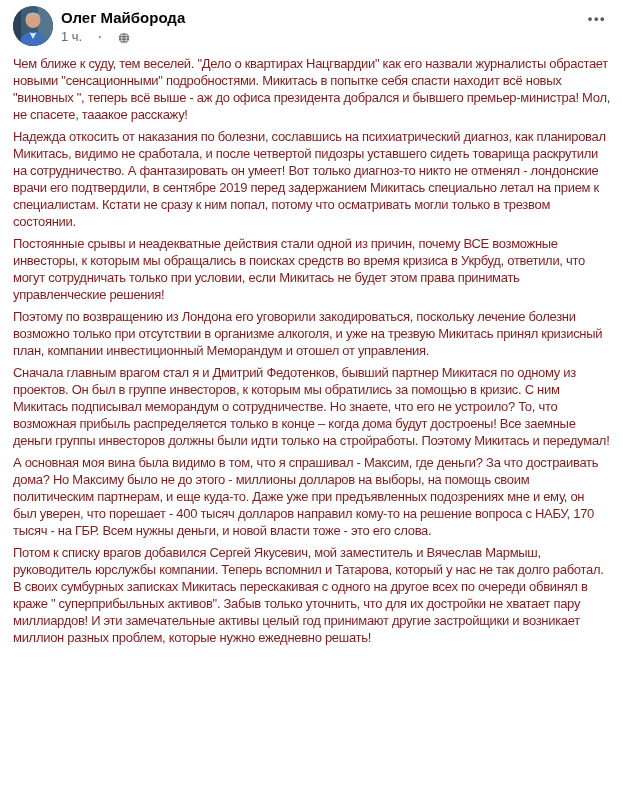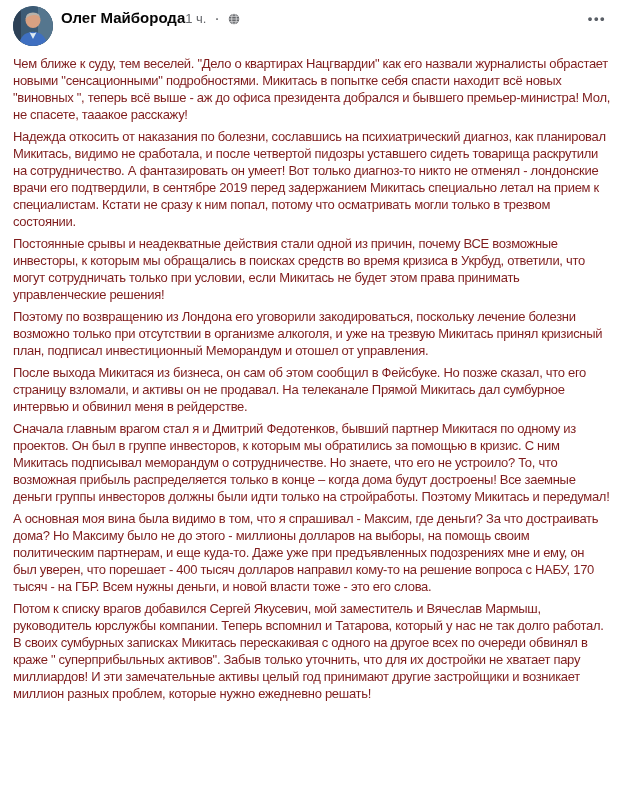--- a/index.html
+++ b/index.html
@@ -30,33 +30,34 @@
     border-radius: 50%;
     overflow: hidden;
     flex: 0 0 auto;
     margin-right: 8px;
     cursor: pointer;
     background: #3c5b75;
   }
   .avatar svg { display: block; }
   .author-block {
     display: flex;
+    flex-direction: column;
     padding-top: 2px;
   }
   .author-name {
     font-size: 15px;
     font-weight: 700;
     color: #050505;
     line-height: 20px;
     cursor: pointer;
   }
   .meta {
     display: flex;
     align-items: center;
-    gap: 9px;
+    gap: 16px;
     margin-top: 1px;
     font-size: 13px;
     color: #65676B;
     line-height: 16px;
   }
   .meta .time { cursor: pointer; }
   .meta .sep { font-weight: 700; font-size: 11px; }
   .meta svg { display: block; margin-top: 1px; }
   .more-btn {
     position: absolute;
@@ -133,20 +134,19 @@
     <div class="more-btn">
       <span>•••</span>
     </div>
 
   </div>
 
   <div class="post-body">
     <p>Чем ближе к суду, тем веселей. "Дело о квартирах Нацгвардии" как его назвали журналисты обрастает новыми "сенсационными" подробностями. Микитась в попытке себя спасти находит всё новых "виновных ", теперь всё выше - аж до офиса президента добрался и бывшего премьер-министра! Мол, не спасете, тааакое расскажу!</p>
     <p>Надежда откосить от наказания по болезни, сославшись на психиатрический диагноз, как планировал Микитась, видимо не сработала, и после четвертой пидозры уставшего сидеть товарища раскрутили на сотрудничество. А фантазировать он умеет! Вот только диагноз-то никто не отменял  - лондонские врачи его подтвердили, в сентябре 2019 перед задержанием Микитась специально летал на прием к специалистам. Кстати не сразу к ним попал, потому что осматривать могли только в трезвом состоянии.</p>
     <p>Постоянные срывы и неадекватные действия стали одной из причин, почему ВСЕ возможные инвесторы, к которым мы обращались в поисках средств во время кризиса в Укрбуд, ответили, что могут сотрудничать только при условии, если Микитась не будет этом права принимать управленческие решения!</p>
-    <p>Поэтому по возвращению из Лондона его уговорили закодироваться, поскольку лечение болезни возможно только при отсутствии в организме алкоголя, и уже на трезвую Микитась принял кризисный план, подписал инвестиционный Меморандум и отошел от управления.</p>
-    <p>После выхода Микитася из бизнеса, он сам об этом сообщил в Фейсбуке. Но позже сказал, что его страницу взломали, и активы он не продавал. На телеканале Прямой Микитась дал сумбурное интервью и обвинил меня в рейдерстве.</p>
+    <p>Поэтому по возвращению из Лондона его уговорили закодироваться, поскольку лечение болезни возможно только при отсутствии в организме алкоголя, и уже на трезвую Микитась принял кризисный план, компании инвестиционный Меморандум и отошел от управления.</p>
     <p>Сначала главным врагом стал я и Дмитрий Федотенков, бывший партнер Микитася по одному из проектов. Он был в группе инвесторов, к которым мы обратились за помощью в кризис. С ним Микитась подписывал меморандум о сотрудничестве. Но знаете, что его не устроило? То, что возможная прибыль распределяется только в конце – когда дома будут достроены! Все заемные деньги группы инвесторов должны были идти только на стройработы. Поэтому Микитась и передумал!</p>
     <p>А основная моя вина была видимо в том, что я спрашивал - Максим, где деньги? За что достраивать дома? Но Максиму было не до этого - миллионы долларов на выборы, на помощь своим политическим партнерам, и еще куда-то. Даже уже при предъявленных подозрениях мне и ему, он был уверен, что порешает - 400 тысяч долларов направил кому-то на решение вопроса с НАБУ, 170 тысяч - на ГБР. Всем нужны деньги, и новой власти тоже - это его слова.</p>
     <p>Потом к списку врагов добавился Сергей Якусевич, мой заместитель и Вячеслав Мармыш, руководитель юрслужбы компании. Теперь вспомнил и Татарова, который у нас не так долго работал. В своих сумбурных записках Микитась перескакивая с одного на другое всех по очереди обвинял в краже " суперприбыльных активов". Забыв только уточнить, что для их достройки не хватает пару миллиардов! И эти замечательные активы целый год принимают другие застройщики и возникает миллион разных проблем, которые нужно ежедневно решать!</p>
   </div>
 
 </div>
 
 </body></html>

